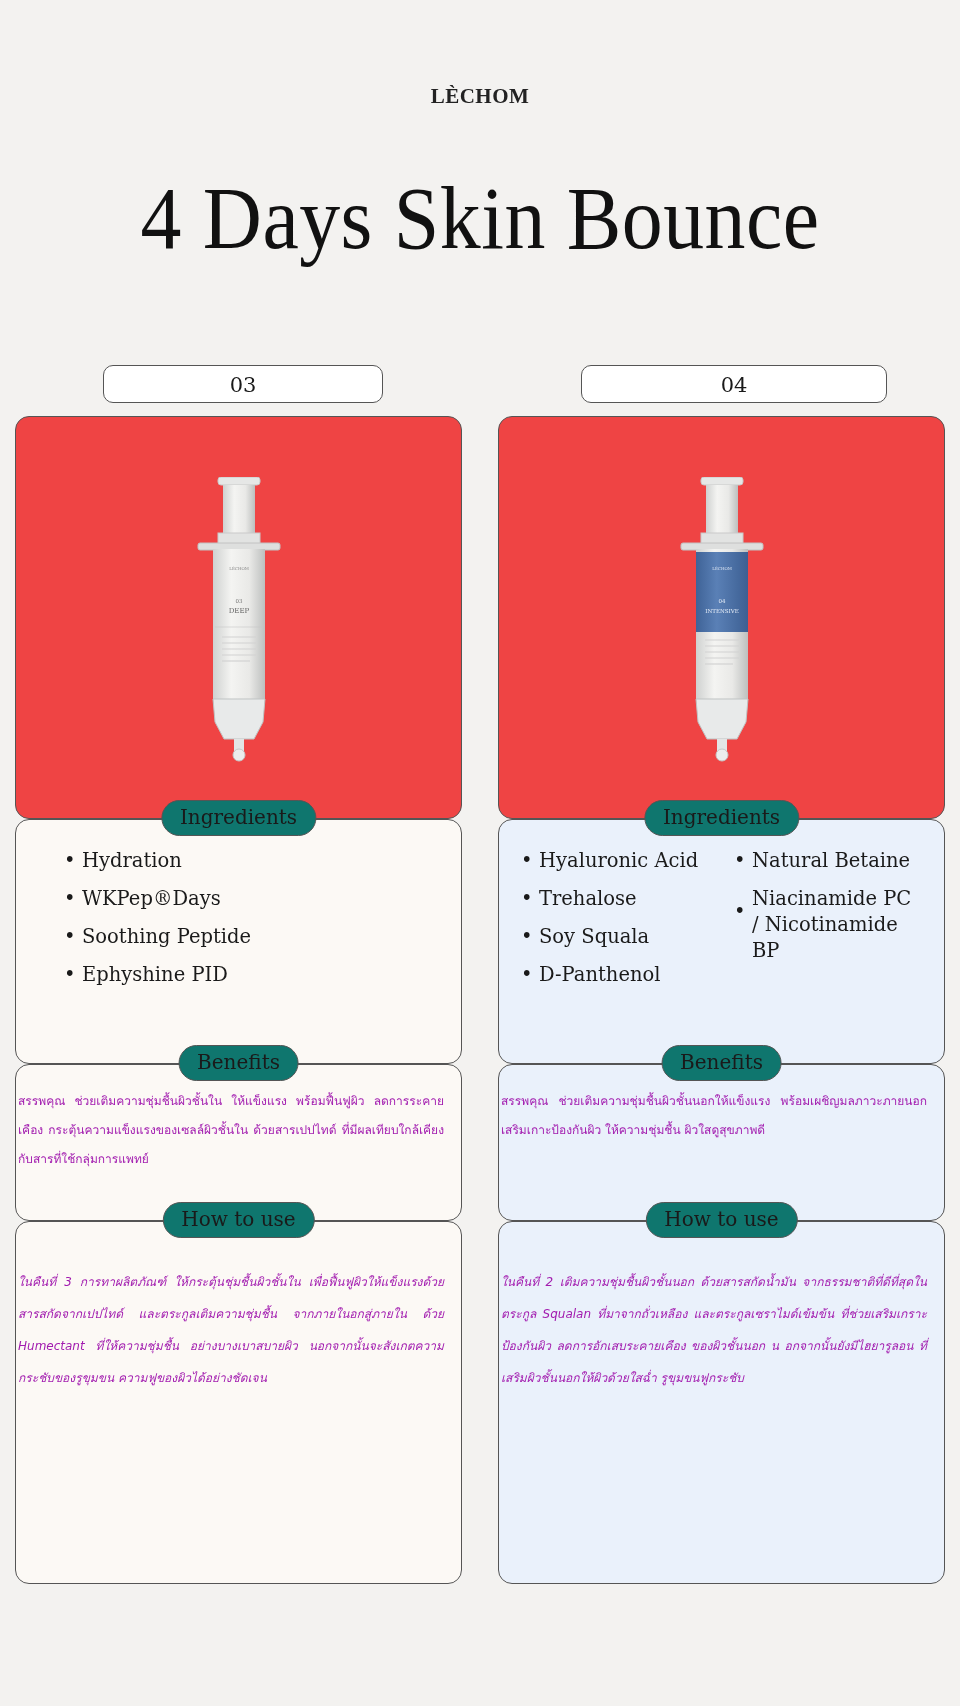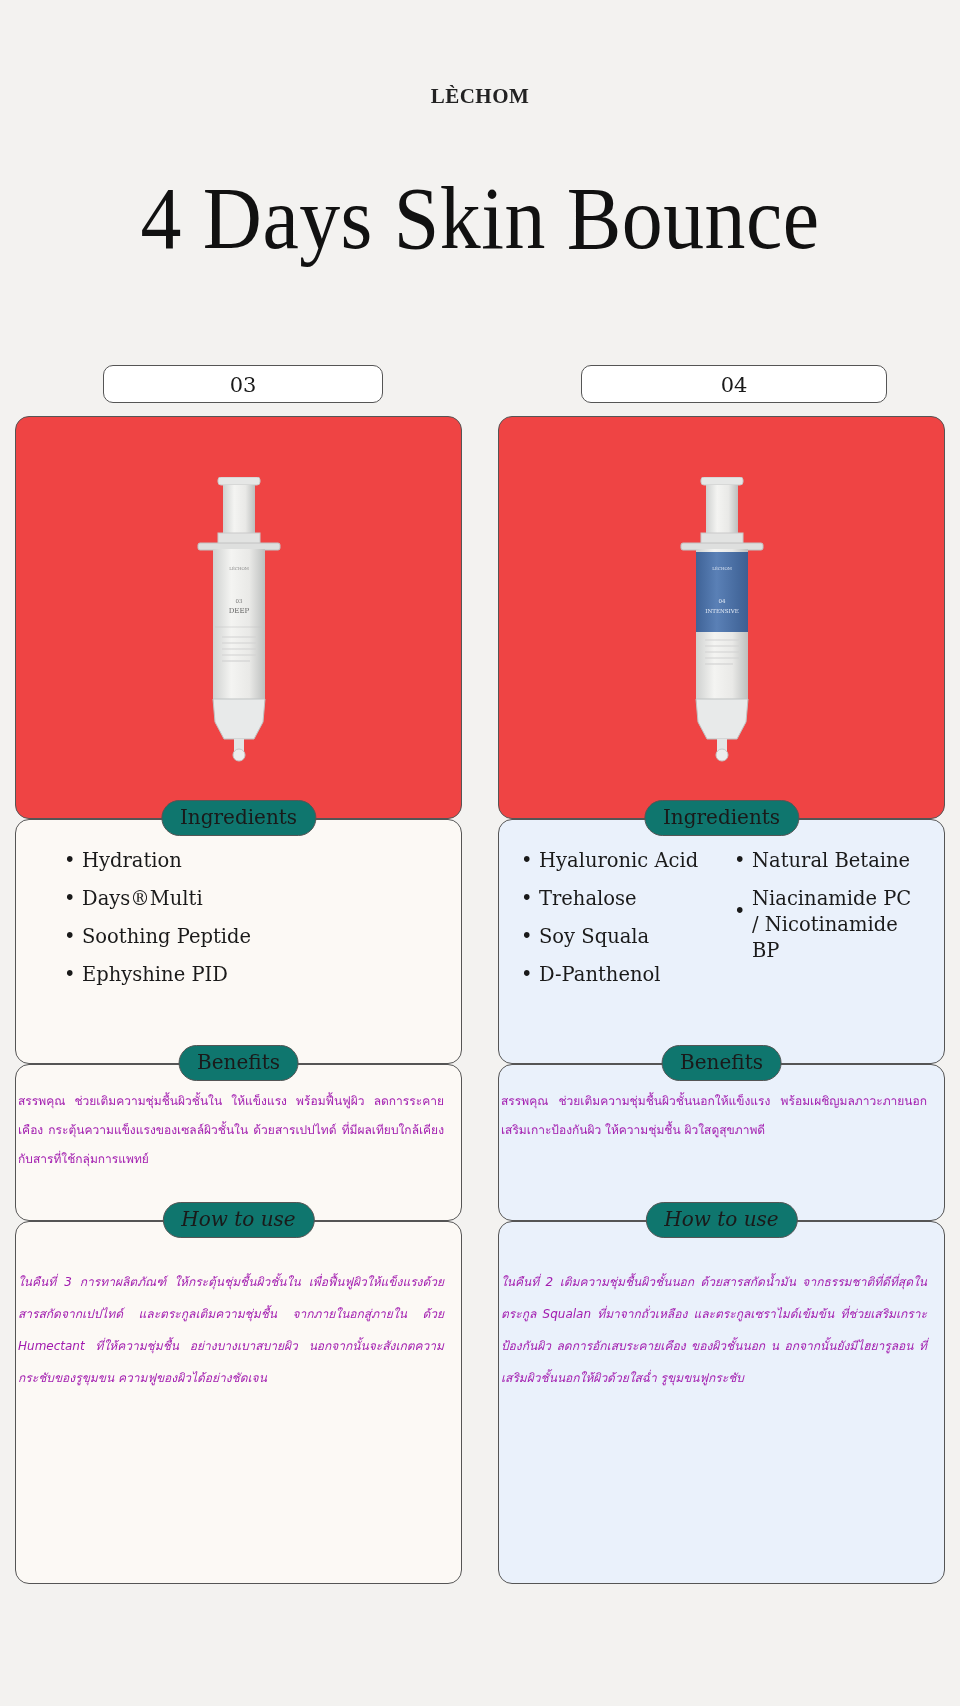--- a/index.html
+++ b/index.html
@@ -26,21 +26,21 @@
   .name-tab { position: absolute; top: 365px; background: #fff; border: 1.5px solid #555; border-radius: 10px;
     text-align: center; font-family: "DejaVu Serif", serif; font-size: 21px; line-height: 30px; padding: 4px 8px 2px; z-index: 3; }
   .left .name-tab { left: 88px; width: 280px; }
   .right .name-tab { left: 83px; width: 306px; }
 
   .pill { position: absolute; left: 50%; transform: translateX(-50%); background: #0f766e; border: 1.5px solid #555;
     border-radius: 20px; height: 36px; line-height: 33px; font-family: "DejaVu Serif", serif; font-size: 20px;
     text-align: center; padding: 0 18px; z-index: 3; white-space: nowrap; }
   .pill.ing { top: -20px; }
   .pill.ben { top: -20px; }
-  .pill.how { top: -20px; font-style: italic; }
+  .pill.how { top: -20px; }
 
   .product { position: absolute; left: 50%; top: 60px; transform: translateX(-50%); width: 90px; height: 290px; }
 
   .ing-list { position: absolute; top: 28px; list-style: none; font-family: "DejaVu Serif", serif; font-size: 19.5px; color: #1a1a1a; }
   .ing-list li { position: relative; padding-left: 18px; line-height: 26px; margin-bottom: 12px; }
   .ing-list li::before { content: "•"; position: absolute; left: 0; top: 0; }
   .left .ing-list { left: 48px; }
   .right .ing-list.c1 { left: 22px; }
   .right .ing-list.c2 { left: 235px; }
   .right .ing-list.c2 li.multi::before { top: 13px; }
@@ -90,21 +90,21 @@
       <path d="M19 222 L71 222 L69 245 L60 262 L30 262 L21 245 Z" fill="#e8eaea" stroke="#bfc3c3"></path>
       <rect x="40" y="262" width="10" height="12" fill="#e3e5e5"></rect>
       <circle cx="45" cy="278" r="6" fill="#eceeee" stroke="#c6c8c8"></circle>
     </svg>
   </div>
 
   <div class="panel ing">
     <div class="pill ing">Ingredients</div>
     <ul class="ing-list">
       <li>Hydration</li>
-      <li>Days®Multi</li>
+      <li>WKPep®Days</li>
       <li>Soothing Peptide</li>
       <li>Ephyshine PID</li>
     </ul>
   </div>
 
   <div class="panel ben">
     <div class="pill ben">Benefits</div>
     <p class="thai">สรรพคุณ ช่วยเติมความชุ่มชื้นผิวชั้นใน ให้แข็งแรง พร้อมฟื้นฟูผิว ลดการระคายเคือง กระตุ้นความแข็งแรงของเซลล์ผิวชั้นใน ด้วยสารเปปไทด์ ที่มีผลเทียบใกล้เคียงกับสารที่ใช้กลุ่มการแพทย์</p>
   </div>
 

